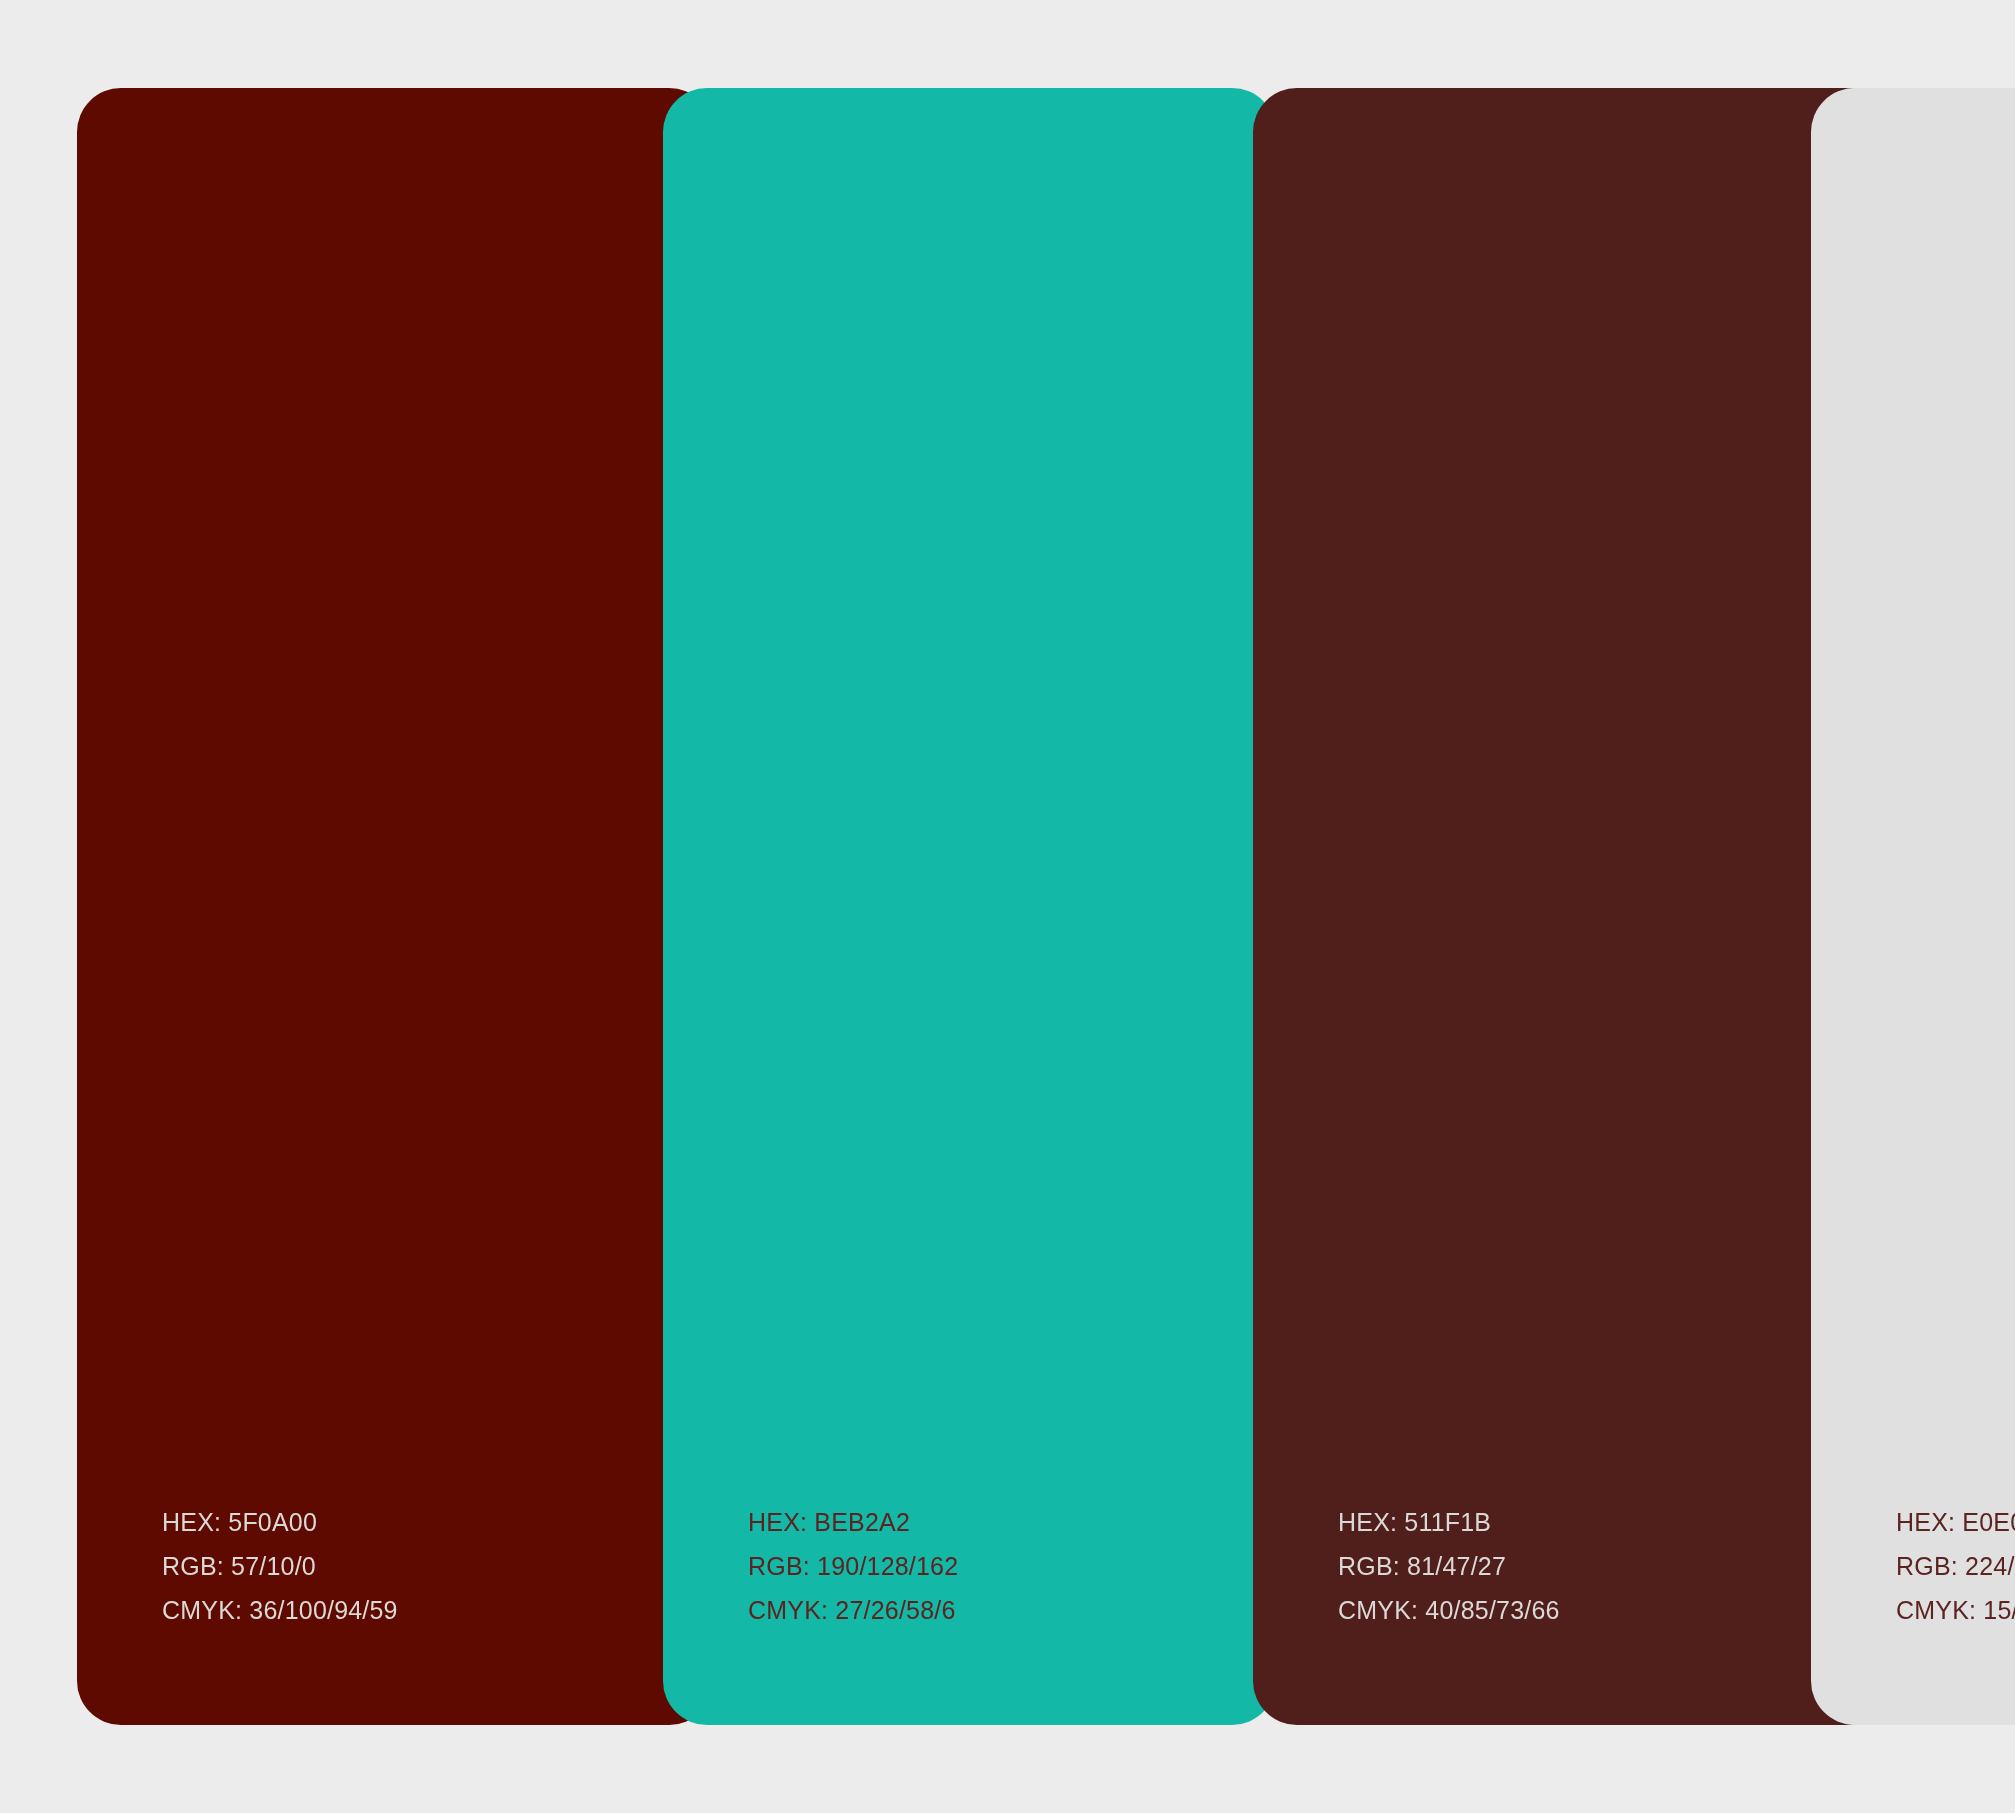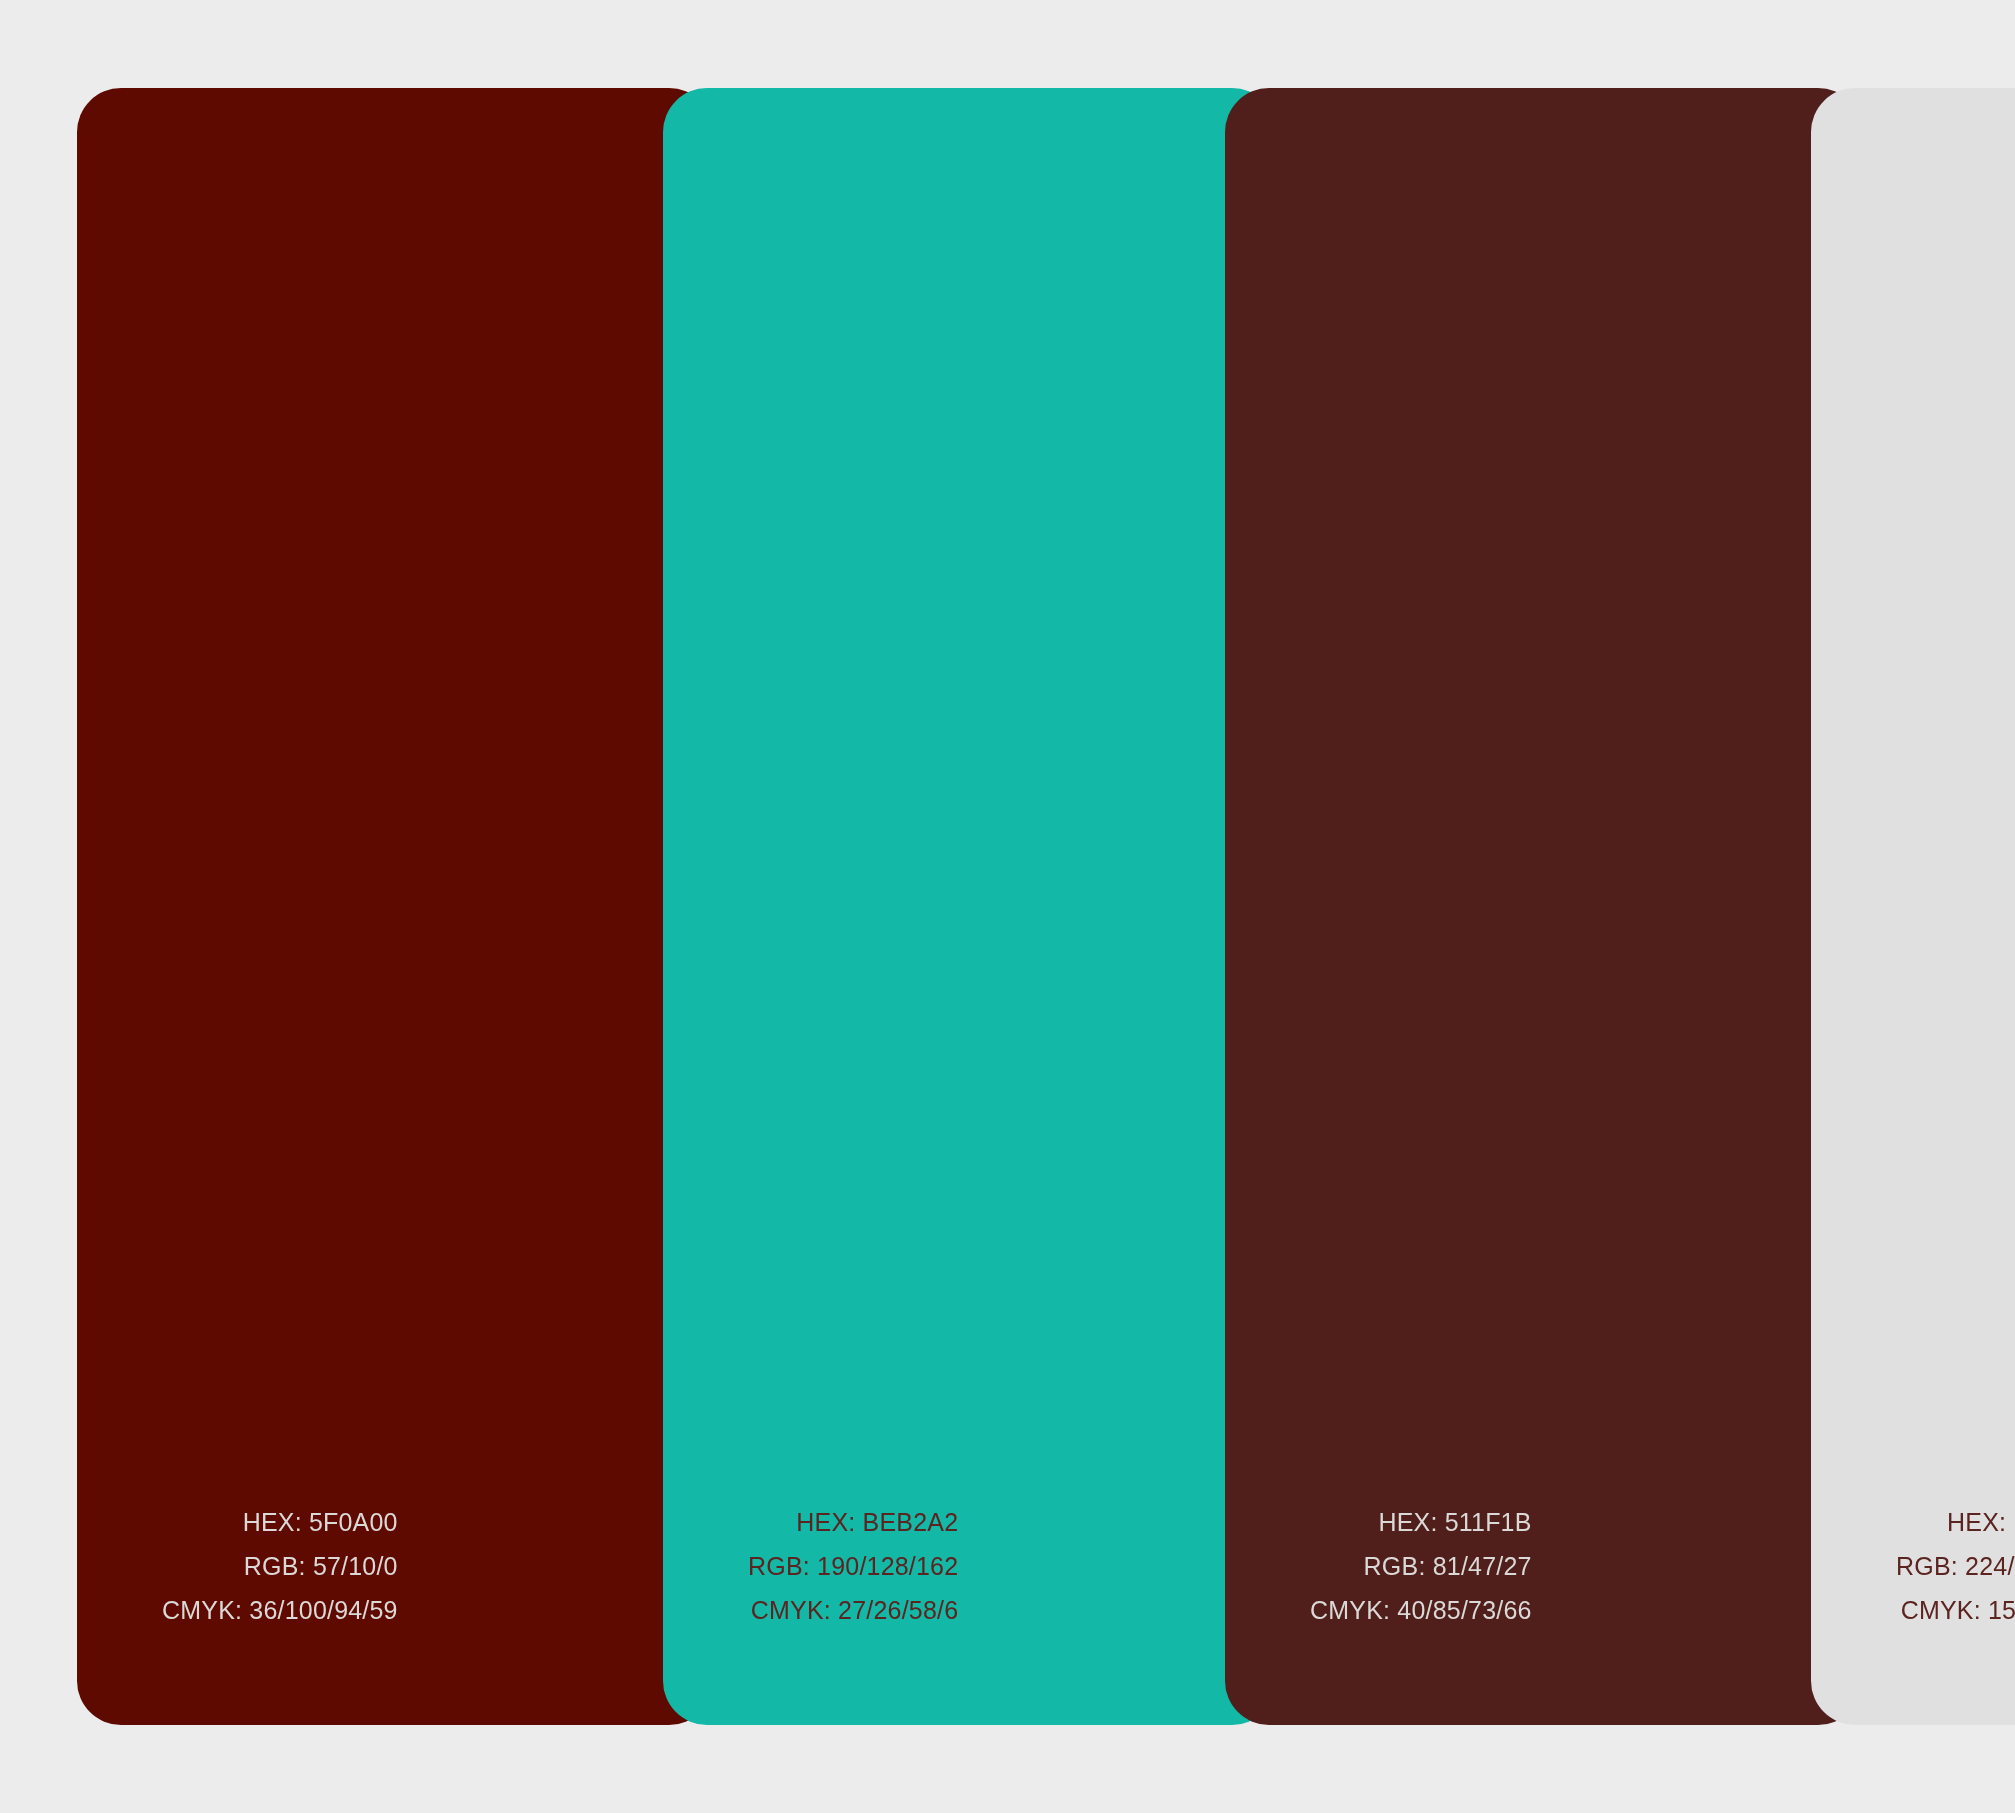--- a/index.html
+++ b/index.html
@@ -41,21 +41,20 @@
     bottom: 93px;
     line-height: 44px;
     font-size: 25px;
     letter-spacing: 0.2px;
     white-space: nowrap;
     font-weight: 400;
   }
 
   .swatch-info .info-line {
     display: block;
-    text-align: right;
   }
 
   
   .tone-light .swatch-info { color: #DBD9D7; }
   .tone-dark  .swatch-info { color: #5C2420; }
 </style>
 </head>
 <body style="background: rgb(236, 236, 236);">
 
 <div id="palette-board" style="background: rgb(236, 236, 236);">
@@ -69,21 +68,21 @@
   </div>
 
   <div class="swatch-card c2 tone-dark" style="background: #14b8a6;">
     <div class="swatch-info">
       <span class="info-line">HEX: BEB2A2</span>
       <span class="info-line">RGB: 190/128/162</span>
       <span class="info-line">CMYK: 27/26/58/6</span>
     </div>
   </div>
 
-  <div class="swatch-card c3 tone-light" style="background: rgb(81, 31, 27);">
+  <div class="swatch-card c3 tone-light" style="background: rgb(81, 31, 27); margin-left: 28px;">
     <div class="swatch-info">
       <span class="info-line">HEX: 511F1B</span>
       <span class="info-line">RGB: 81/47/27</span>
       <span class="info-line">CMYK: 40/85/73/66</span>
     </div>
   </div>
 
   <div class="swatch-card c4 tone-dark" style="background: rgb(224, 224, 224);">
     <div class="swatch-info">
       <span class="info-line">HEX: E0E0E0</span>

